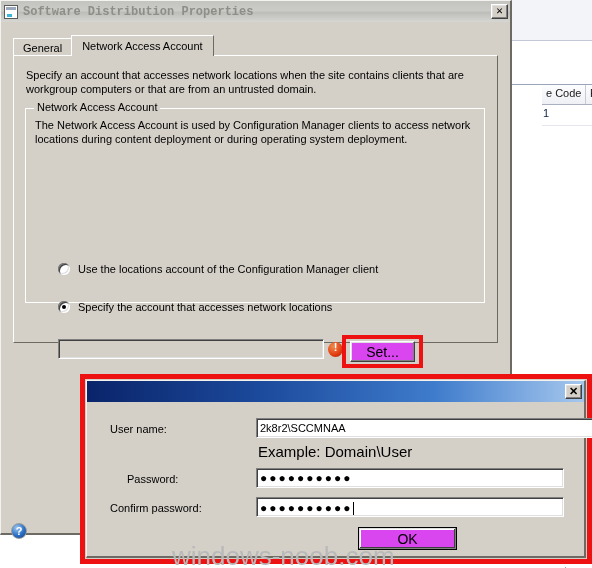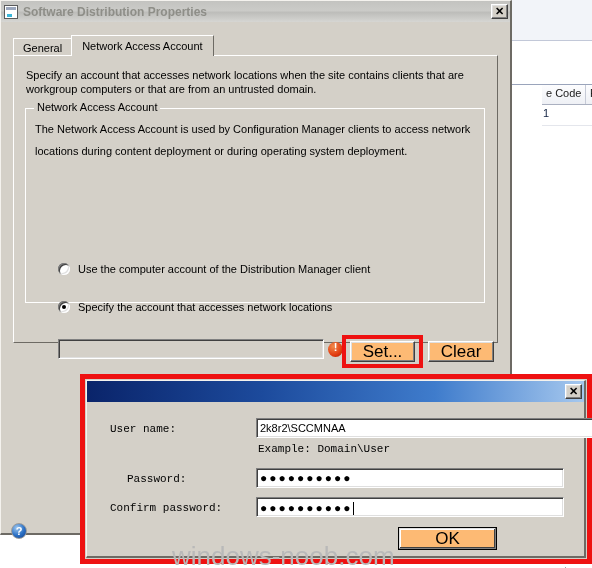--- a/index.html
+++ b/index.html
@@ -80,20 +80,21 @@
   }
   .titlebar {
     height: 21px;
     display: flex;
     align-items: center;
     padding: 0 2px 0 3px;
     box-sizing: border-box;
   }
   .titlebar.inactive {
     background: linear-gradient(to bottom, #c3c3c0 0%, #cbcbc8 45%, #bdbdba 55%, #d6d6d3 100%);
+    font-family: Liberation Mono, monospace;
   }
   .titlebar.active {
     background: linear-gradient(to right, #0a246a 0%, #1c4a9c 35%, #3f7ccc 70%, #a6c8ee 100%);
   }
   .title-text {
     font-size: 12px;
     font-weight: bold;
     margin-left: 5px;
     white-space: nowrap;
     letter-spacing: 0px;
@@ -228,21 +229,21 @@
     background: #d4d0c8;
     padding: 0 3px;
     font-size: 11px;
     line-height: 12px;
   }
   #naa-desc {
     position: absolute;
     left: 21px; top: 62px;
     width: 440px;
     font-size: 11px;
-    line-height: 22px;
+    line-height: 14px;
   }
   
   .radio-row {
     position: absolute;
     display: flex;
     align-items: center;
     font-size: 11px;
   }
   #radio-computer { left: 44px; top: 207px; }
   #radio-specify  { left: 44px; top: 245px; }
@@ -296,41 +297,40 @@
     content: "!";
     position: absolute;
     left: 0; right: 0; top: -1px;
     text-align: center;
     font-size: 11px;
     font-weight: bold;
     color: #ffffff;
     font-family: "Liberation Sans", sans-serif;
   }
   .btn {
-    background: #fdba74;
+    background: #d946ef;
     border-top: 1px solid #ffffff;
     border-left: 1px solid #ffffff;
     border-right: 1px solid #404040;
     border-bottom: 1px solid #404040;
     box-shadow: inset -1px -1px 0 #808080, inset 1px 1px 0 #dfdfdf;
-    font-size: 17px;
+    font-size: 14px;
     color: #000000;
     text-align: center;
     box-sizing: border-box;
     font-family: "Liberation Sans", sans-serif;
     line-height: 1;
     display: flex;
     align-items: center;
     justify-content: center;
   }
   .btn.default {
     border: 1px solid #000000;
     box-shadow: inset -1px -1px 0 #808080, inset 1px 1px 0 #dfdfdf,
                 inset -2px -2px 0 #404040, inset 2px 2px 0 #ffffff;
-    margin-left: 40px;
   }
   #set-highlight {
     position: absolute;
     left: 328px; top: 279px;
     width: 81px; height: 33px;
     border: 4px solid #ee1111;
     box-sizing: border-box;
   }
   #btn-set {
     position: absolute;
@@ -377,21 +377,20 @@
     width: 500px; height: 178px;
     border-top: 1px solid #f4f2ee;
     border-left: 1px solid #f4f2ee;
     border-right: 2px solid #6d6a64;
     border-bottom: 2px solid #6d6a64;
   }
   .field-row {
     position: absolute;
     display: flex;
     align-items: center;
-    font-family: Liberation Mono, monospace;
   }
   .field-label {
     font-size: 11px;
     color: #000000;
     white-space: nowrap;
   }
   .text-input {
     background: #ffffff;
     border: 1px solid #ffffff;
     border-top-color: #808080;
@@ -400,21 +399,21 @@
     box-sizing: border-box;
     font-size: 11px;
     color: #000000;
     padding: 3px 2px 0 3px;
     height: 20px;
     white-space: nowrap;
     overflow: hidden;
   }
   #wua-username-label { left: 23px; top: 42px; }
   #wua-username-input { position: absolute; left: 169px; top: 37px; width: 356px; }
-  #wua-example { position: absolute; left: 171px; top: 62px; font-size: 11px; font-family: Liberation Mono, monospace; }
+  #wua-example { position: absolute; left: 171px; top: 62px; font-size: 15px; }
   #wua-password-label { left: 40px; top: 92px; }
   #wua-password-input { position: absolute; left: 169px; top: 87px; width: 308px;
                         letter-spacing: 2px; font-size: 12px; padding-top: 2px; }
   #wua-confirm-label { left: 23px; top: 121px; }
   #wua-confirm-wrap { position: absolute; left: 169px; top: 116px; width: 308px; }
   #wua-confirm-input { width: 308px; letter-spacing: 2px; font-size: 12px; padding-top: 2px;
                        display: flex; align-items: center; }
   .caret {
     display: inline-block;
     width: 1px;
@@ -482,36 +481,35 @@
       <div id="page-desc">Specify an account that accesses network locations when the site contains clients that are workgroup computers or that are from an untrusted domain.</div>
 
       <div id="naa-group">
         <div id="naa-group-inner"></div>
       </div>
       <div id="naa-legend">Network Access Account</div>
       <div id="naa-desc">The Network Access Account is used by Configuration Manager clients to access network locations during content deployment or during operating system deployment.</div>
 
       <div class="radio-row" id="radio-computer">
         <span class="radio"></span>
-        <span>Use the computer account of the Distribution Manager client</span>
+        <span>Use the locations account of the Configuration Manager client</span>
       </div>
 
       <div class="radio-row" id="radio-specify">
         <span class="radio checked"></span>
         <span>Specify the account that accesses network locations</span>
       </div>
 
       <div id="acct-row">
         <div id="acct-input"></div>
         <div id="err-icon"></div>
       </div>
 
       <div id="set-highlight"></div>
       <div class="btn" id="btn-set">Set...</div>
-      <div class="btn" id="btn-clear">Clear</div>
 
     </div>
 
     <div id="help-icon"></div>
 
   </div>
 </div>
 
 <div id="wua-highlight"></div>
 

